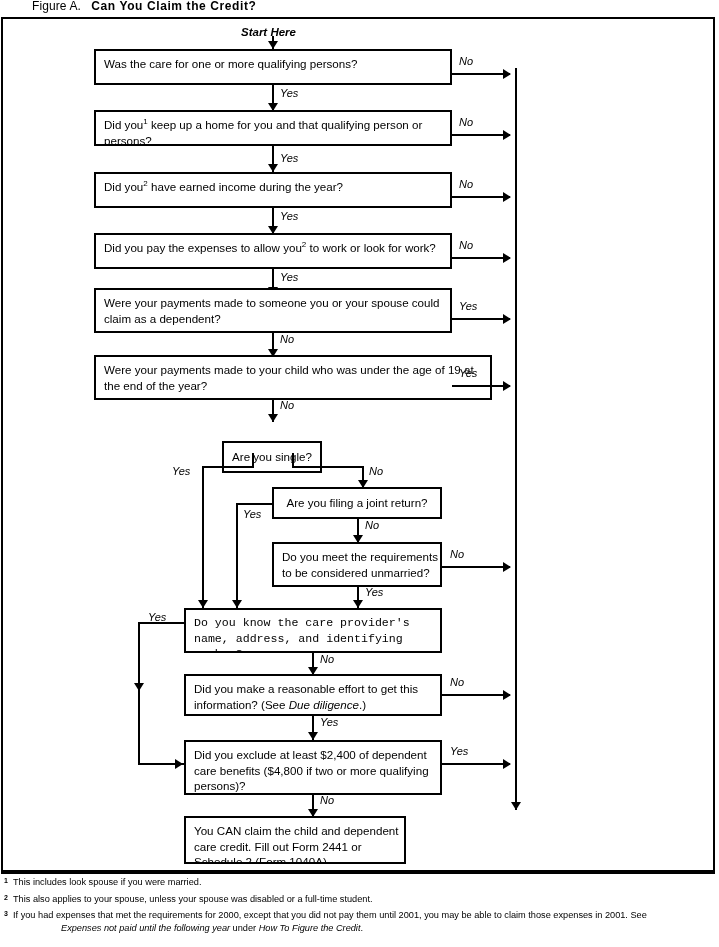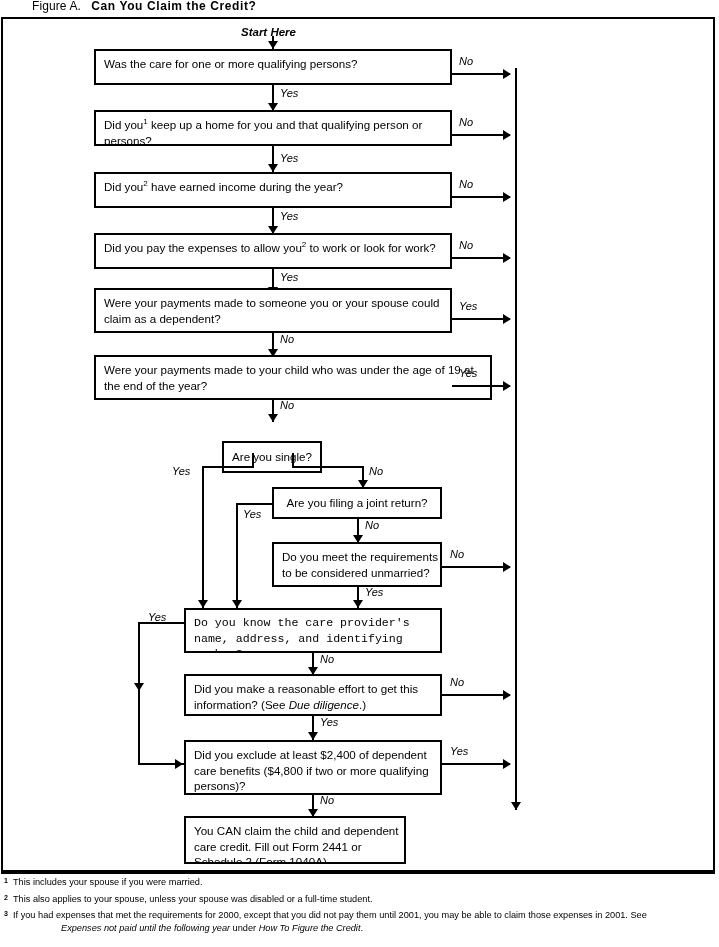--- a/index.html
+++ b/index.html
@@ -304,21 +304,21 @@
   <div class="arrow-d" style="left:511px; top:802px;"></div>
 
   <div class="box" style="left:184px; top:816px; width:222px; height:48px;">
     <span>You CAN claim the child and dependent care credit. Fill out Form 2441 or Schedule 2 (Form 1040A).</span>
   </div>
 
 
   <div class="footnotes">
     <div class="fn">
       <span class="mk">1</span>
-      <span>This includes your spouse if you were married.</span>
+      <span>This includes look spouse if you were married.</span>
     </div>
     <div class="fn">
       <span class="mk">2</span>
       <span>This also applies to your spouse, unless your spouse was disabled or a full-time student.</span>
     </div>
     <div class="fn">
       <span class="mk">3</span>
       <span>If you had expenses that met the requirements for 2000, except that you did not pay them until 2001, you may be able to claim those expenses in 2001. See</span>
       <span class="cont"><i>Expenses not paid until the following year</i><span> under </span><i>How To Figure the Credit</i><span>.</span></span>
     </div>

